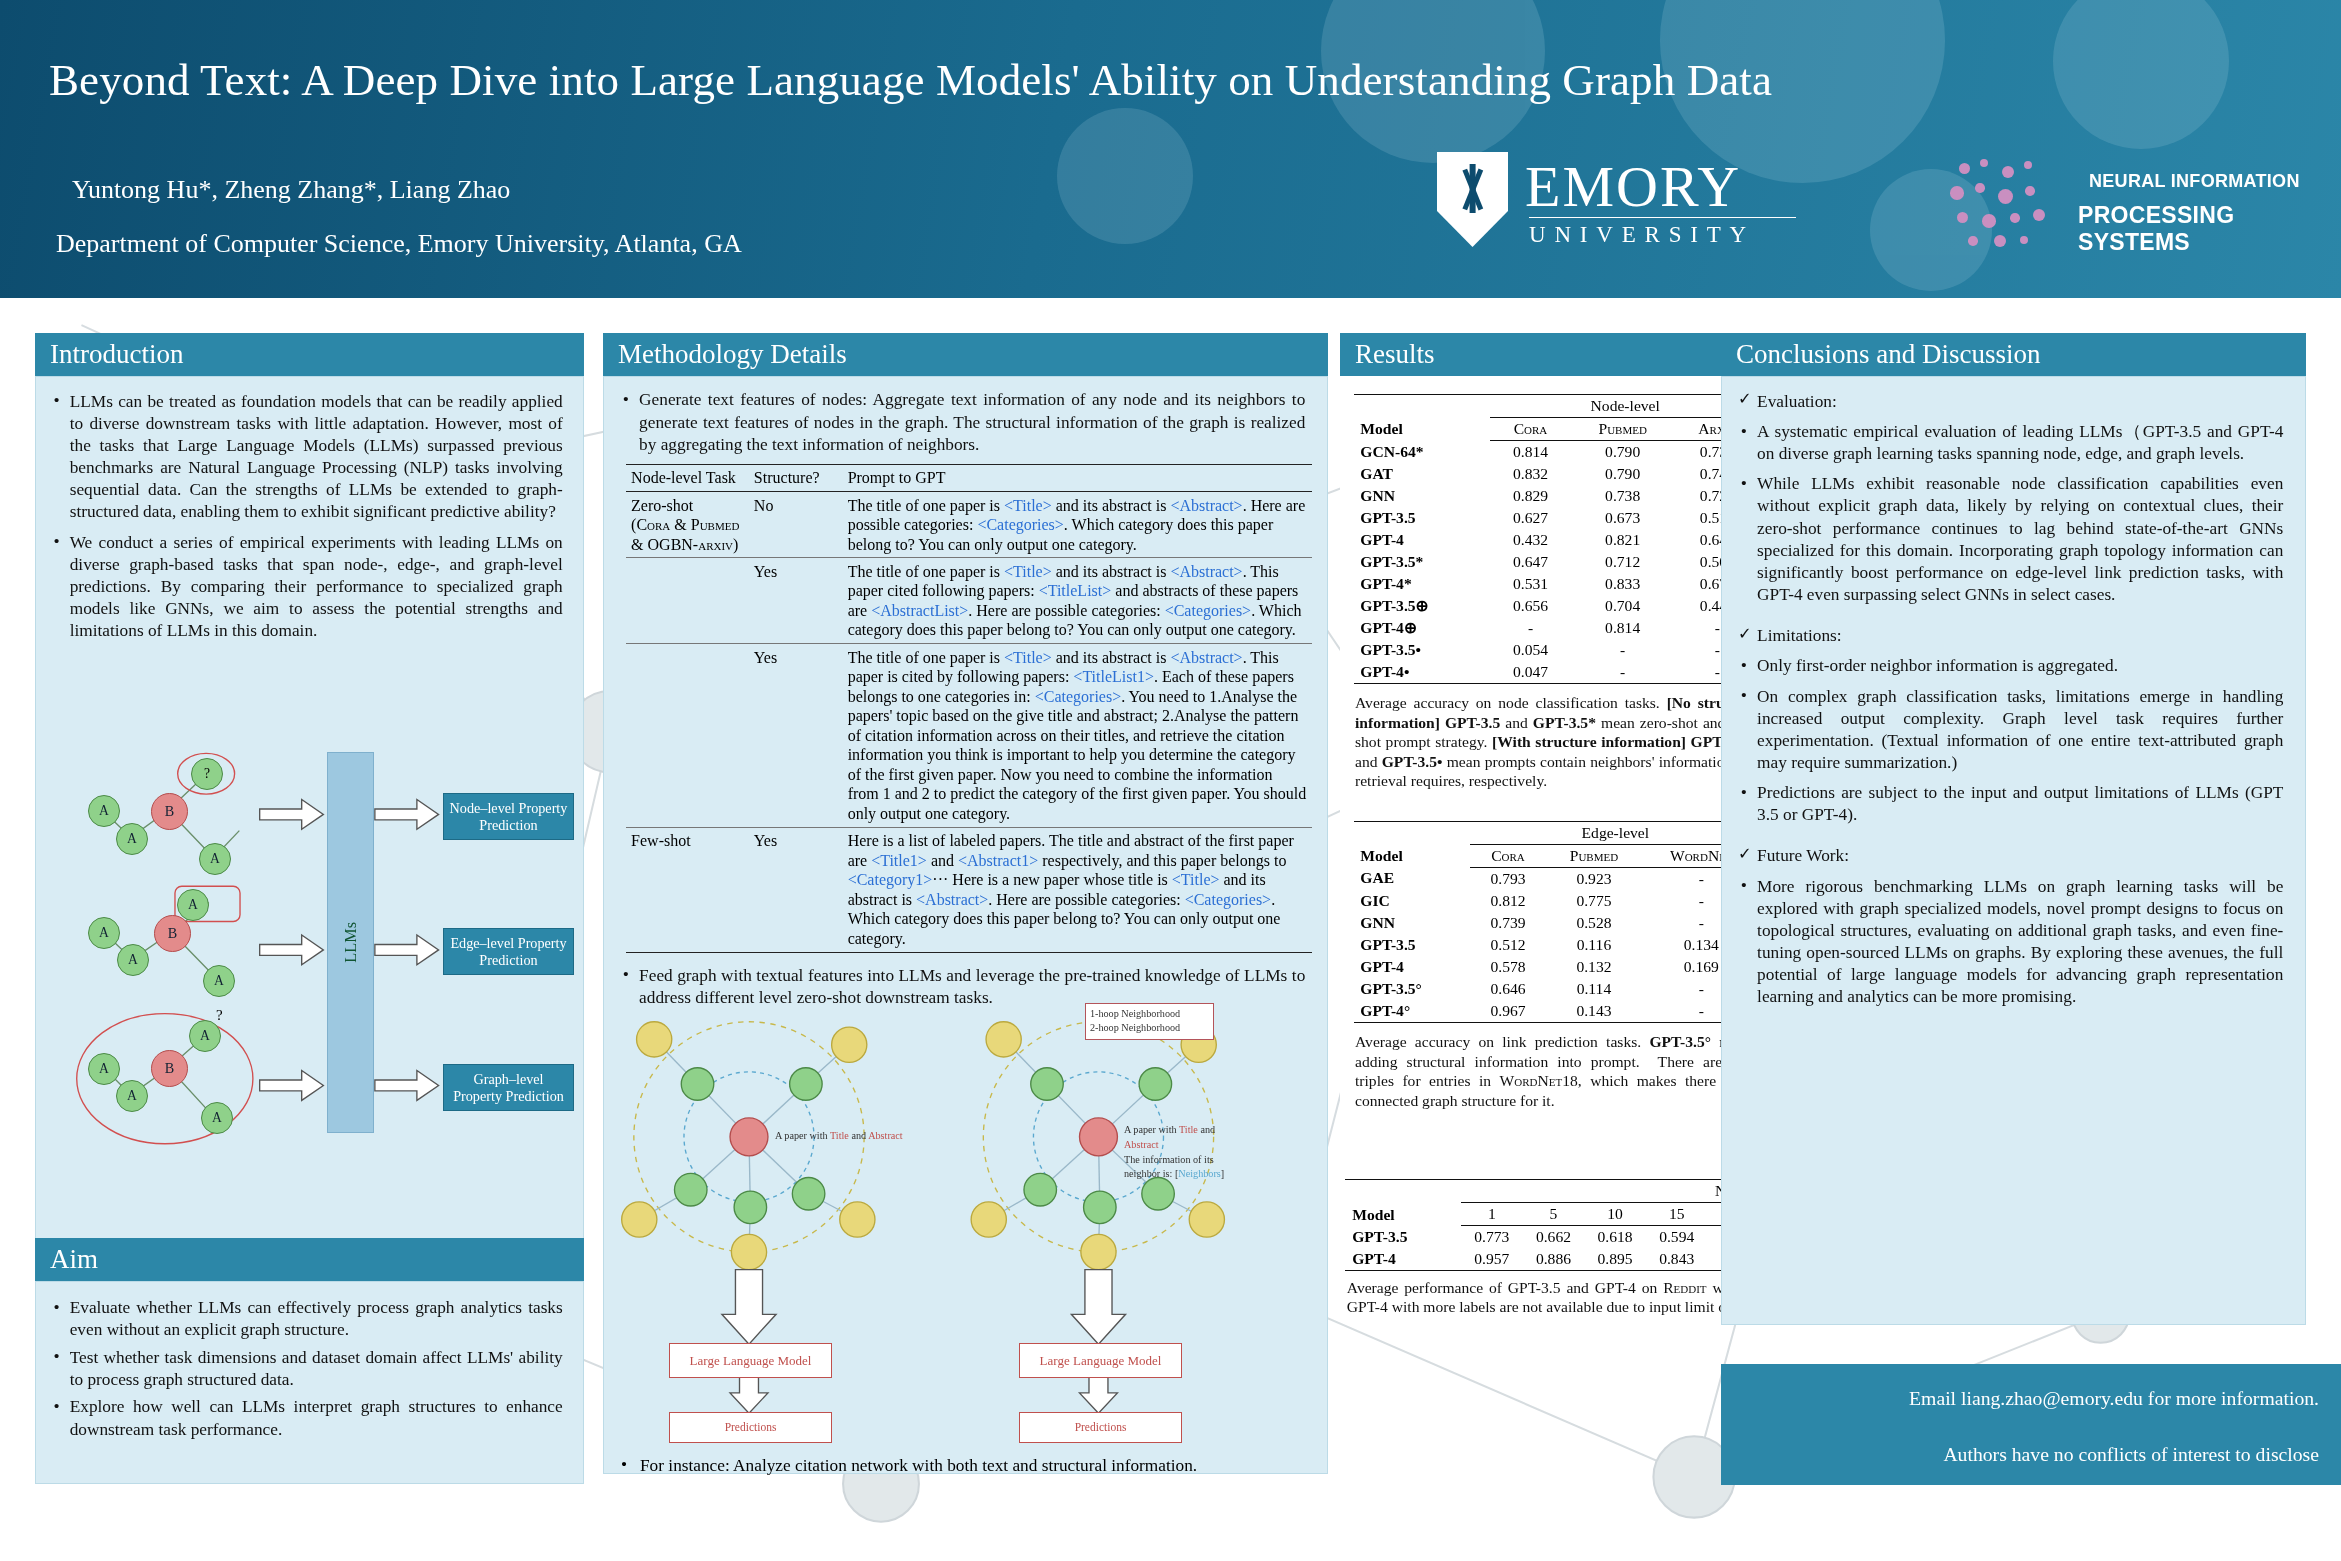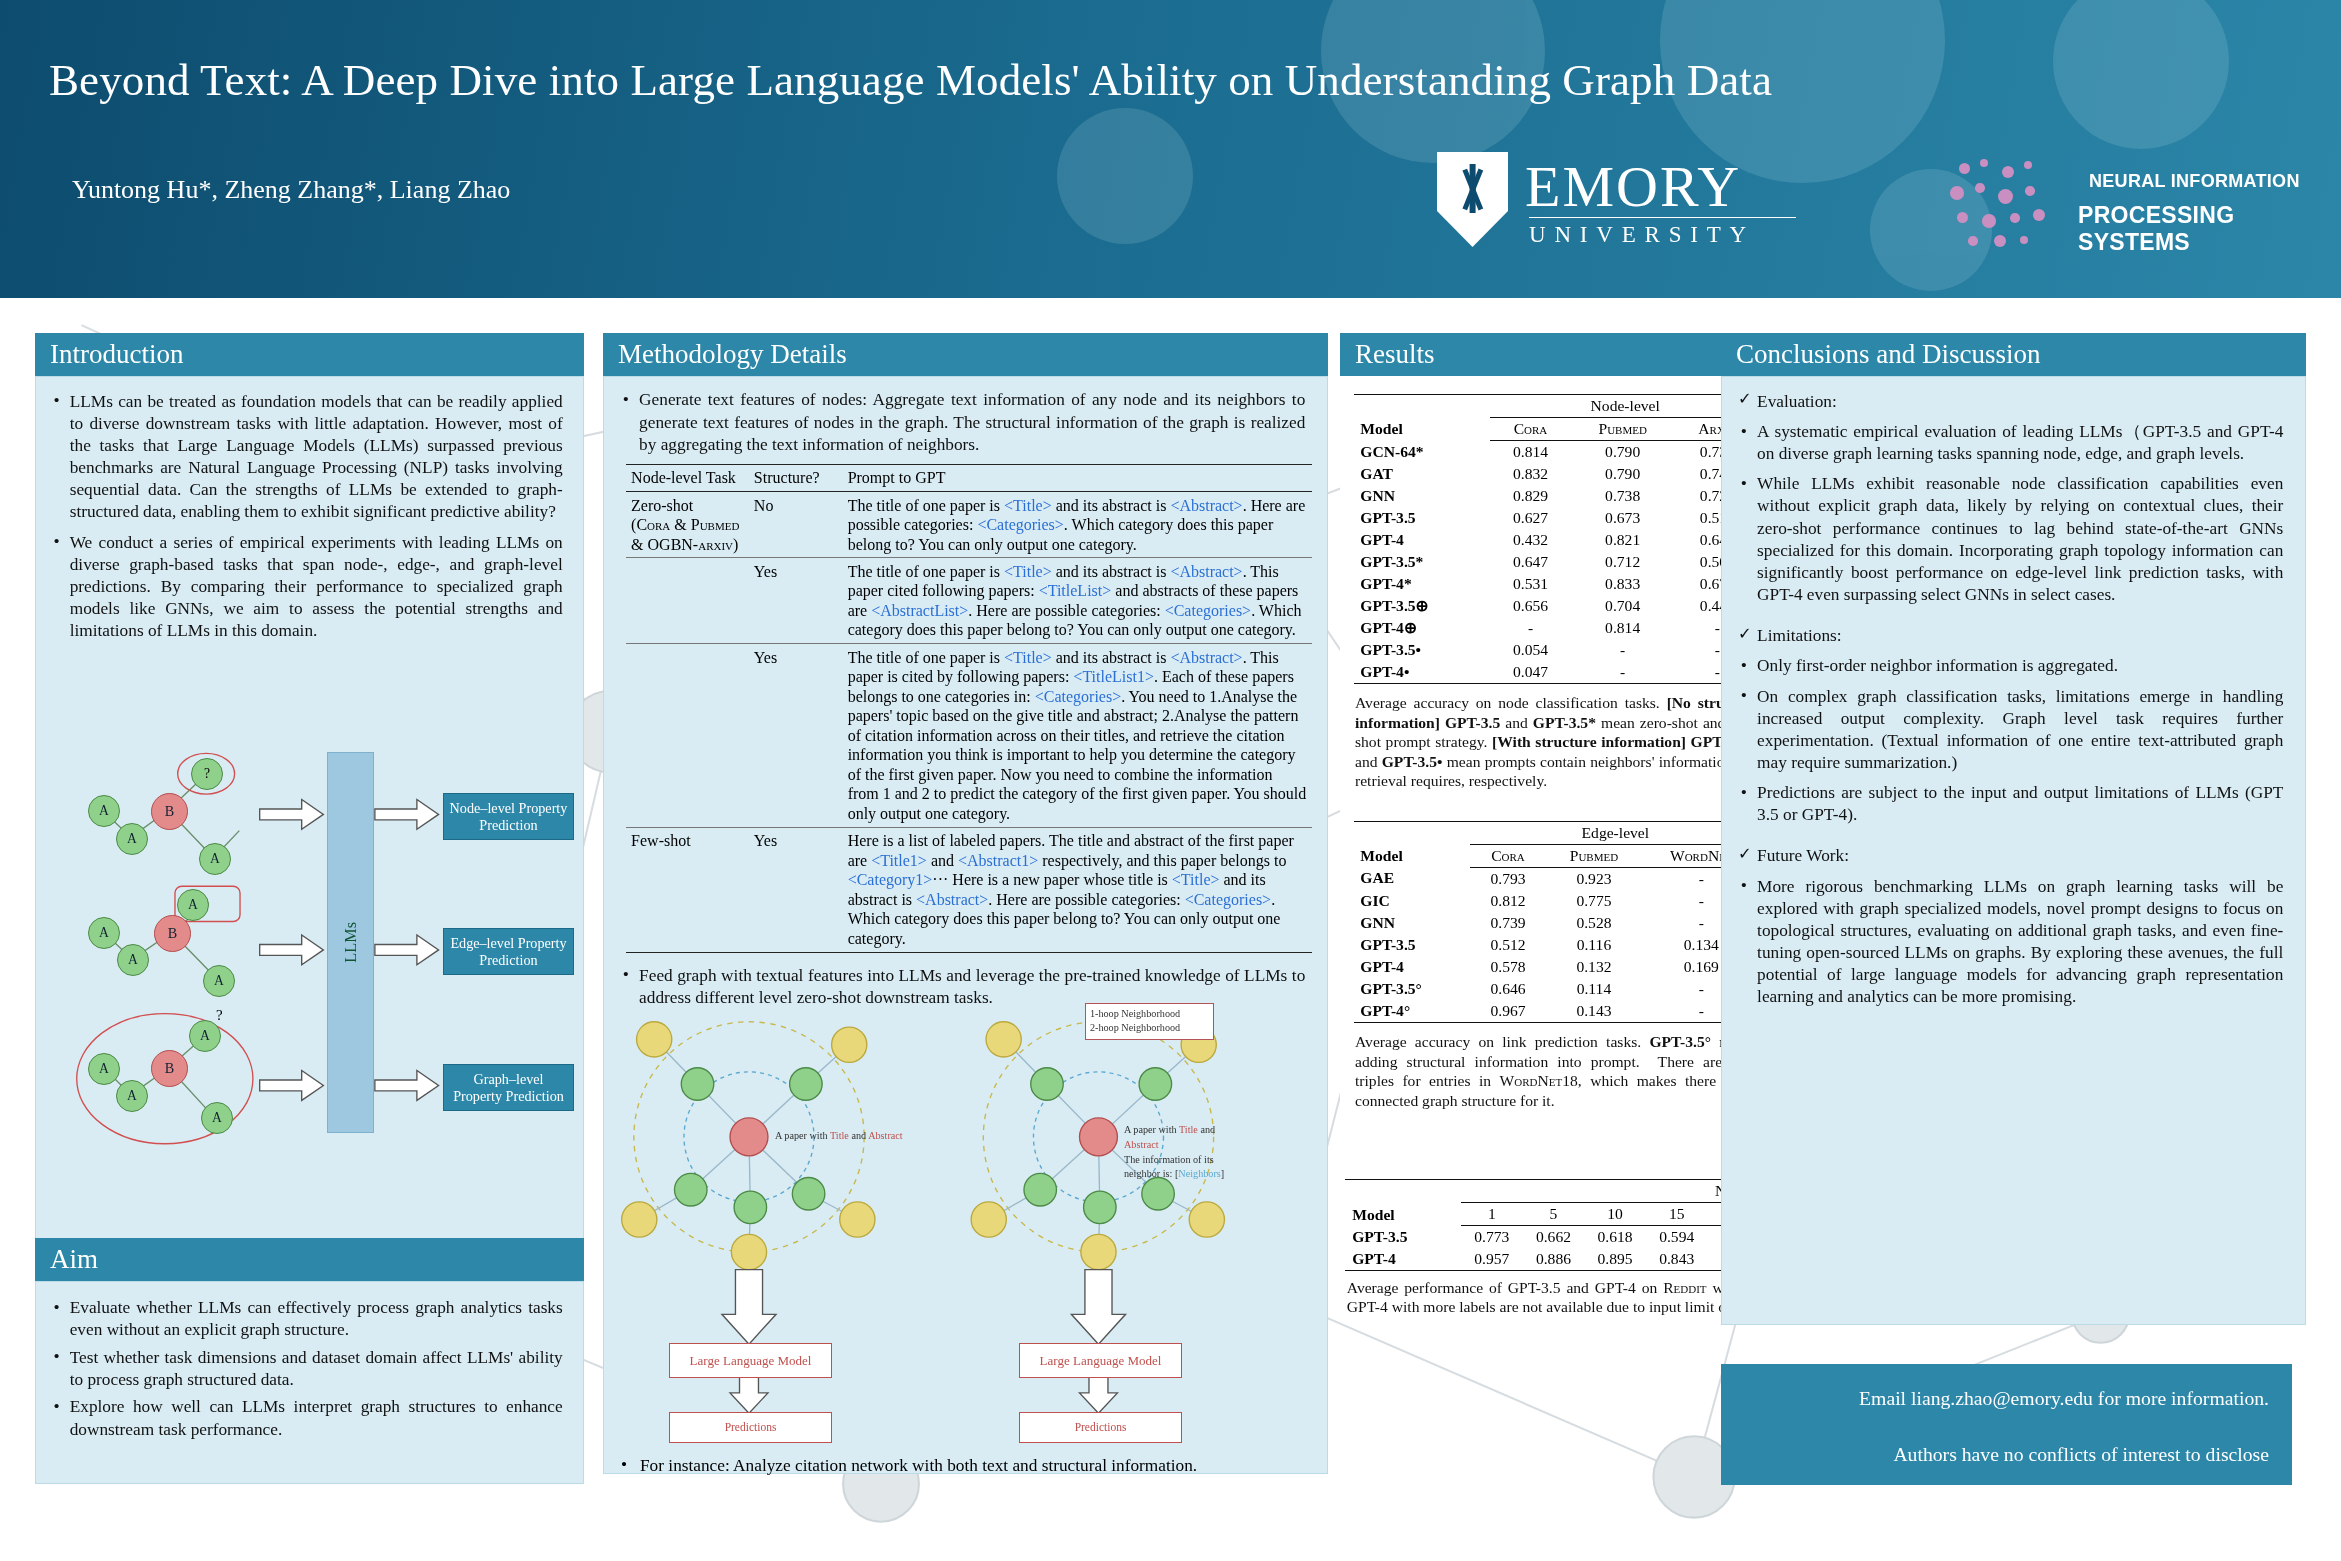--- a/index.html
+++ b/index.html
@@ -112,21 +112,21 @@
   .rtab th,.rtab td{font-size:15.6px;padding:2px 6.8px;text-align:center;}
   .rtab .lbl{text-align:left;font-weight:700;}
   .rtab .toprule td,.rtab .toprule th{border-top:1.5px solid #111;}
   .rtab .midrule td,.rtab .midrule th{border-bottom:0.7px solid #111;}
   .rtab .botrule td{border-bottom:1.5px solid #111;}
   .grouphdr{border-bottom:0.7px solid #111;}
   .caption{font-size:15.6px;line-height:1.25;text-align:justify;color:#111;}
 
   
   .footer{
-    position:absolute;left:1721px;top:1364px;width:571px;height:121px;
+    position:absolute;left:1721px;top:1364px;width:621px;height:121px;
     background:#2c87a8;color:#fff;
   }
   .footer div{text-align:right;padding-right:23px;font-size:19.7px;}
   .f1{margin-top:23px;}
   .f2{margin-top:33px;}
 
   
   .gfig{position:absolute;}
   .nodeA{width:30px;height:30px;border-radius:50%;background:#8fd18a;border:0.7px solid #4c8a47;
     display:flex;align-items:center;justify-content:center;font-size:13.6px;color:#123;}
@@ -174,20 +174,21 @@
   <div class="header">
     <div class="bubbles">
       <div class="bub" style="left:1321px;top:-61px;width:224px;height:224px;"></div>
       <div class="bub" style="left:1660px;top:-102px;width:285px;height:285px;"></div>
       <div class="bub" style="left:1057px;top:108px;width:136px;height:136px;"></div>
       <div class="bub" style="left:2053px;top:-27px;width:176px;height:176px;"></div>
       <div class="bub" style="left:1870px;top:169px;width:122px;height:122px;"></div>
     </div>
     <div class="title">Beyond Text: A Deep Dive into Large Language Models' Ability on Understanding Graph Data</div>
     <div class="authors">Yuntong Hu*, Zheng Zhang*, Liang Zhao</div>
+    <div class="affil">Department of Computer Science, Emory University, Atlanta, GA</div>
 
     <div class="emory">
       <div class="emory-shield">
         <div class="torch"></div>
           <div class="torch2"></div>
           <div class="torch3"></div>
       </div>
       <div class="emory-word">EMORY</div>
       <div class="emory-rule"></div>
       <div class="emory-sub">UNIVERSITY</div>

